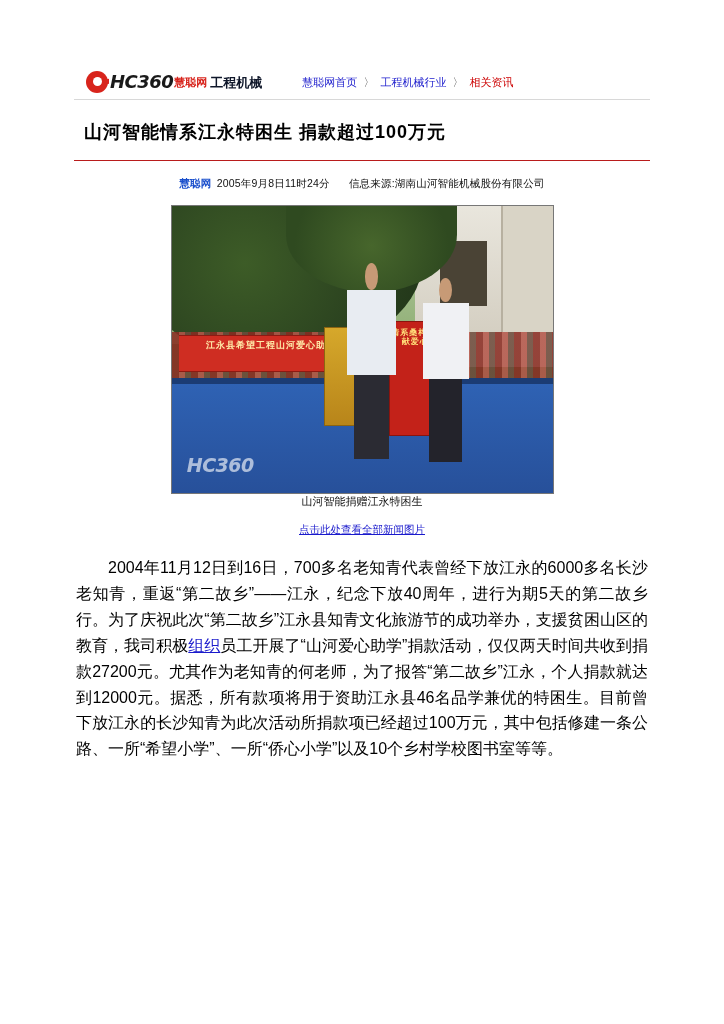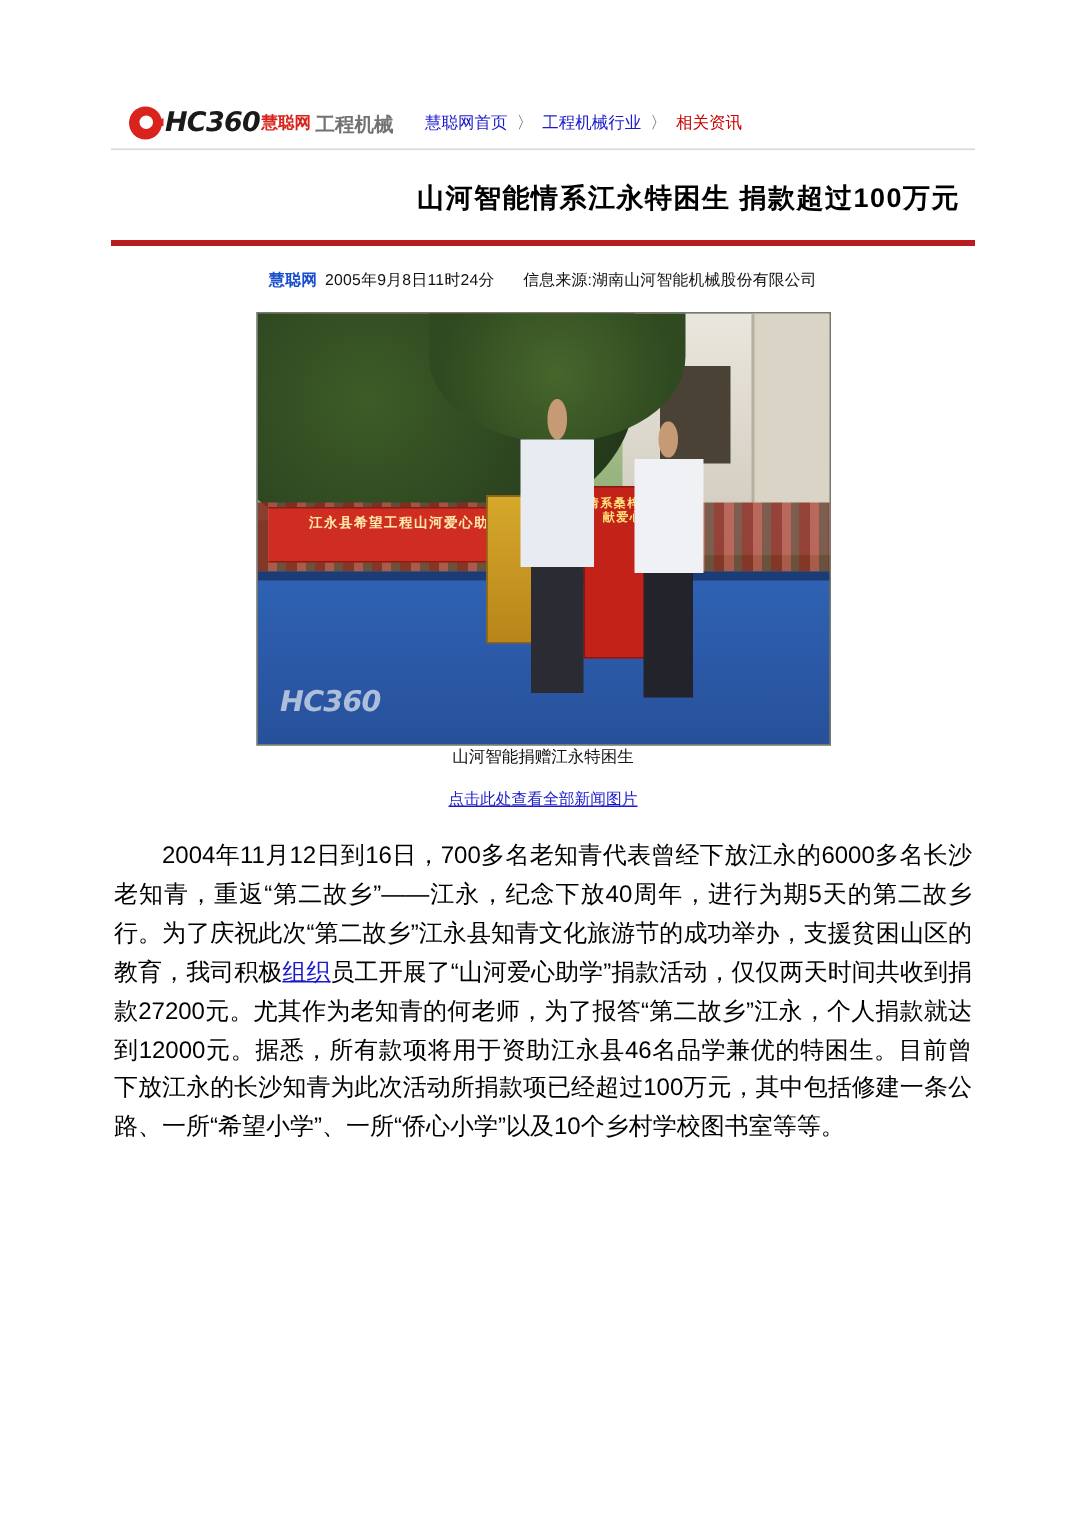--- a/index.html
+++ b/index.html
@@ -76,48 +76,48 @@
   .logo-cn {
     font-size: 11px;
     color: #d8241c;
     font-weight: bold;
     margin-left: 1px;
     line-height: 1;
   }
   .logo-channel {
     font-size: 13px;
     font-weight: bold;
-    color: #737373;
+    color: #0f172a;
     margin-left: 3px;
     line-height: 1;
   }
   .breadcrumb {
-    margin-left: 21px;
+    margin-left: 40px;
     font-size: 11px;
     color: #333;
     line-height: 1;
     white-space: nowrap;
   }
   .breadcrumb a {
     color: #1a1acc;
     text-decoration: none;
   }
   .breadcrumb .sep {
     color: #555;
     margin: 0 3px;
   }
   .breadcrumb a.current {
     color: #cc0000;
   }
 
   
   .title-block {
-    text-align: right;
+    text-align: left;
     padding: 20px 10px 16px 10px;
-    border-bottom: 4px solid #b91c1c;
+    border-bottom: 1px solid #b91c1c;
   }
   .title {
     font-size: 18px;
     font-weight: bold;
     color: #000;
     letter-spacing: 1px;
   }
 
   
   .meta {

